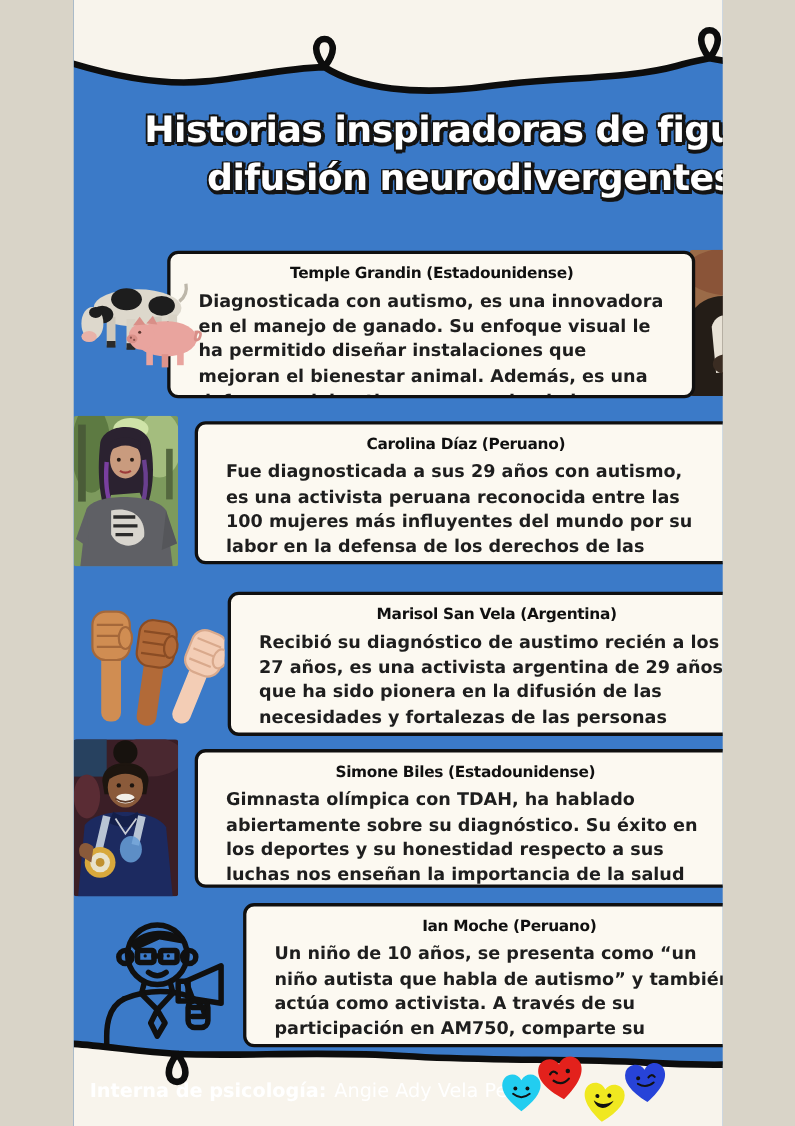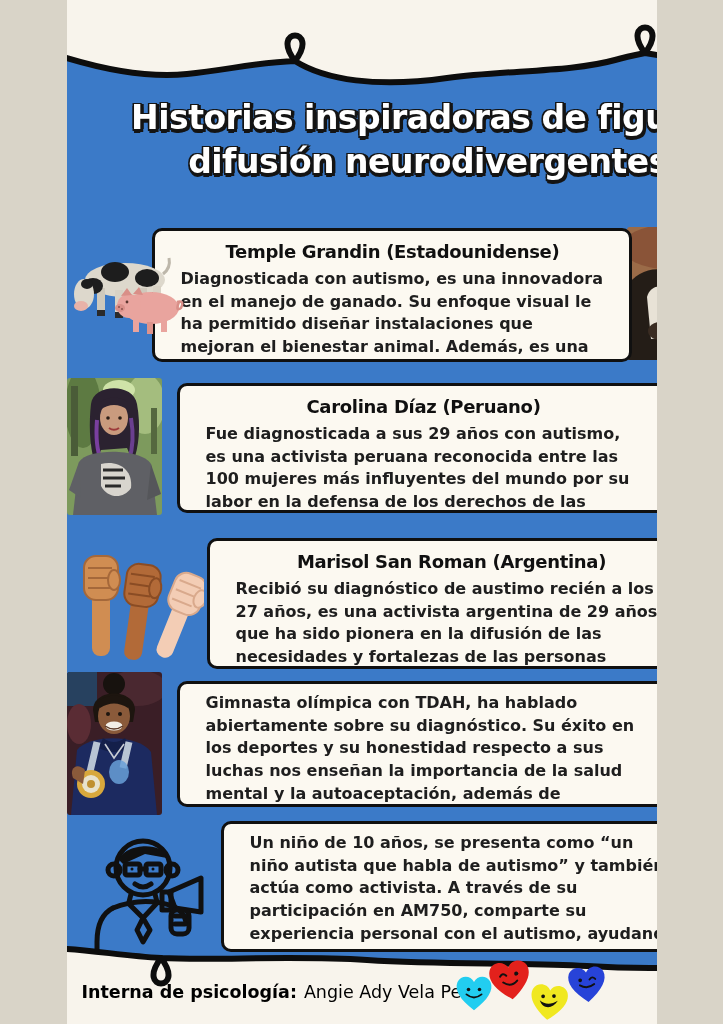--- a/index.html
+++ b/index.html
@@ -15,21 +15,21 @@
     font-size:33px;line-height:1.32;letter-spacing:-0.5px;margin:0;
     text-shadow:3px 3px 0 #141414,-1.5px -1.5px 0 #141414,1.5px -1.5px 0 #141414,
                 -1.5px 1.5px 0 #141414,1.5px 1.5px 0 #141414,0 3.5px 0 #141414,3.5px 0 0 #141414;
   }
 
   .card{
     position:absolute;z-index:2;box-sizing:border-box;
     background:#fcf9f1;border:3px solid #101010;border-radius:10px;
     padding:8px 24px 10px 26px;overflow:hidden;
   }
-  .card h2{margin:2px 0 6px 0;text-align:center;font-size:18px;letter-spacing:-0.3px;color:#101010;}
+  .card h2{margin:2px 0 6px 0;text-align:center;font-size:14px;letter-spacing:-0.3px;color:#101010;}
   .card p{margin:0;font-size:16px;font-weight:bold;line-height:1.42;color:#1e1e1e;}
 
   .card1{left:85px; top:228px; width:480px; height:134px;}
   .card2{left:110px;top:383px; width:492px; height:130px;}
   .card3{left:140px;top:538px; width:488px; height:131px;}
   .card4{left:110px;top:681px; width:491px; height:126px;}
   .card5{left:154px;top:821px; width:483px; height:131px;}
 
   .illus{position:absolute;z-index:1;}
   .illus.front{z-index:3;}
@@ -40,21 +40,21 @@
   #temple-photo  {left:560px;top:227px;}
   #carolina-photo{left:0px;  top:378px;}
   #megaphone-woman{left:597px;top:367px;}
   #fists         {left:5px;  top:540px;}
   #marisol-photo {left:621px;top:527px;}
   #simone-photo  {left:0px;  top:672px;}
   #gymnast       {left:590px;top:686px;}
   #ian-lineart   {left:16px; top:826px;}
   #ian-photo     {left:624px;top:821px;}
 
-  .footer{position:absolute;left:15px;top:982px;z-index:6;font-size:17.5px;color:#000000;display:flex;align-items:center;}
+  .footer{position:absolute;left:15px;top:982px;z-index:6;font-size:17.5px;color:#ffffff;display:flex;align-items:center;}
   .footer .label{font-weight:bold;}
   .footer .name{margin-left:7px;font-weight:normal;font-family:"DejaVu Sans","Liberation Sans",sans-serif;}
   .hearts{position:absolute;left:385px;top:955px;width:150px;height:66px;z-index:6;}
   .hearts svg{position:absolute;}
 </style>
 </head>
 <body>
 
 <div class="poster">
 
@@ -72,29 +72,31 @@
     <h2>Temple Grandin (Estadounidense)</h2>
     <p>Diagnosticada con autismo, es una innovadora en el manejo de ganado. Su enfoque visual le ha permitido diseñar instalaciones que mejoran el bienestar animal. Además, es una defensora del autismo, promoviendo la aceptación de la neurodiversidad y demostrando que pensar de manera diferente puede generar soluciones efectivas y creativas.</p>
   </section>
 
   <section class="card card2">
     <h2>Carolina Díaz (Peruano)</h2>
     <p>Fue diagnosticada a sus 29 años con autismo, es una activista peruana reconocida entre las 100 mujeres más influyentes del mundo por su labor en la defensa de los derechos de las personas con autismo. Organiza talleres y conferencias para educar sobre el autismo, rompe estigmas y aboga por políticas públicas que mejoren los servicios educativos y de salud para individuos neurodivergentes. Su trabajo ha tenido un impacto tanto a nivel local como internacional.</p>
   </section>
 
   <section class="card card3">
-    <h2>Marisol San Roman (Argentina)</h2>
+    <h2>Marisol San Vela (Argentina)</h2>
     <p>Recibió su diagnóstico de austimo recién a los 27 años, es una activista argentina de 29 años que ha sido pionera en la difusión de las necesidades y fortalezas de las personas neurodivergentes. A través de su trabajo, promueve la inclusión y la comprensión del autismo, utilizando plataformas digitales para compartir su experiencia y generar conciencia sobre la diversidad neurológica.</p>
   </section>
 
   <section class="card card4">
+    <h2>Simone Biles (Estadounidense)</h2>
     <p>Gimnasta olímpica con TDAH, ha hablado abiertamente sobre su diagnóstico. Su éxito en los deportes y su honestidad respecto a sus luchas nos enseñan la importancia de la salud mental y la autoaceptación, además de demostrar que se pueden lograr grandes cosas a pesar de los desafíos.</p>
   </section>
 
   <section class="card card5">
+    <h2>Ian Moche (Peruano)</h2>
     <p>Un niño de 10 años, se presenta como “un niño autista que habla de autismo” y también actúa como activista. A través de su participación en AM750, comparte su experiencia personal con el autismo, ayudando a desmitificarlo y fomentar la comprensión. Ian empodera a otros niños y adolescentes autistas, mostrando que pueden ser vocales sobre sus vivencias y aportando a una mayor aceptación en su comunidad.</p>
   </section>
 
   <div id="cow-pig" class="illus front">
     <svg width="118" height="92" viewBox="0 0 118 92">
       <ellipse cx="58" cy="36" rx="40" ry="17" fill="#ddd8cc"></ellipse>
       <rect x="30" y="44" width="8" height="26" fill="#cfc9bc"></rect>
         <rect x="48" y="46" width="8" height="26" fill="#d8d2c5"></rect>
       <rect x="72" y="44" width="8" height="26" fill="#cfc9bc"></rect>
         <rect x="86" y="42" width="8" height="24" fill="#d8d2c5"></rect>

